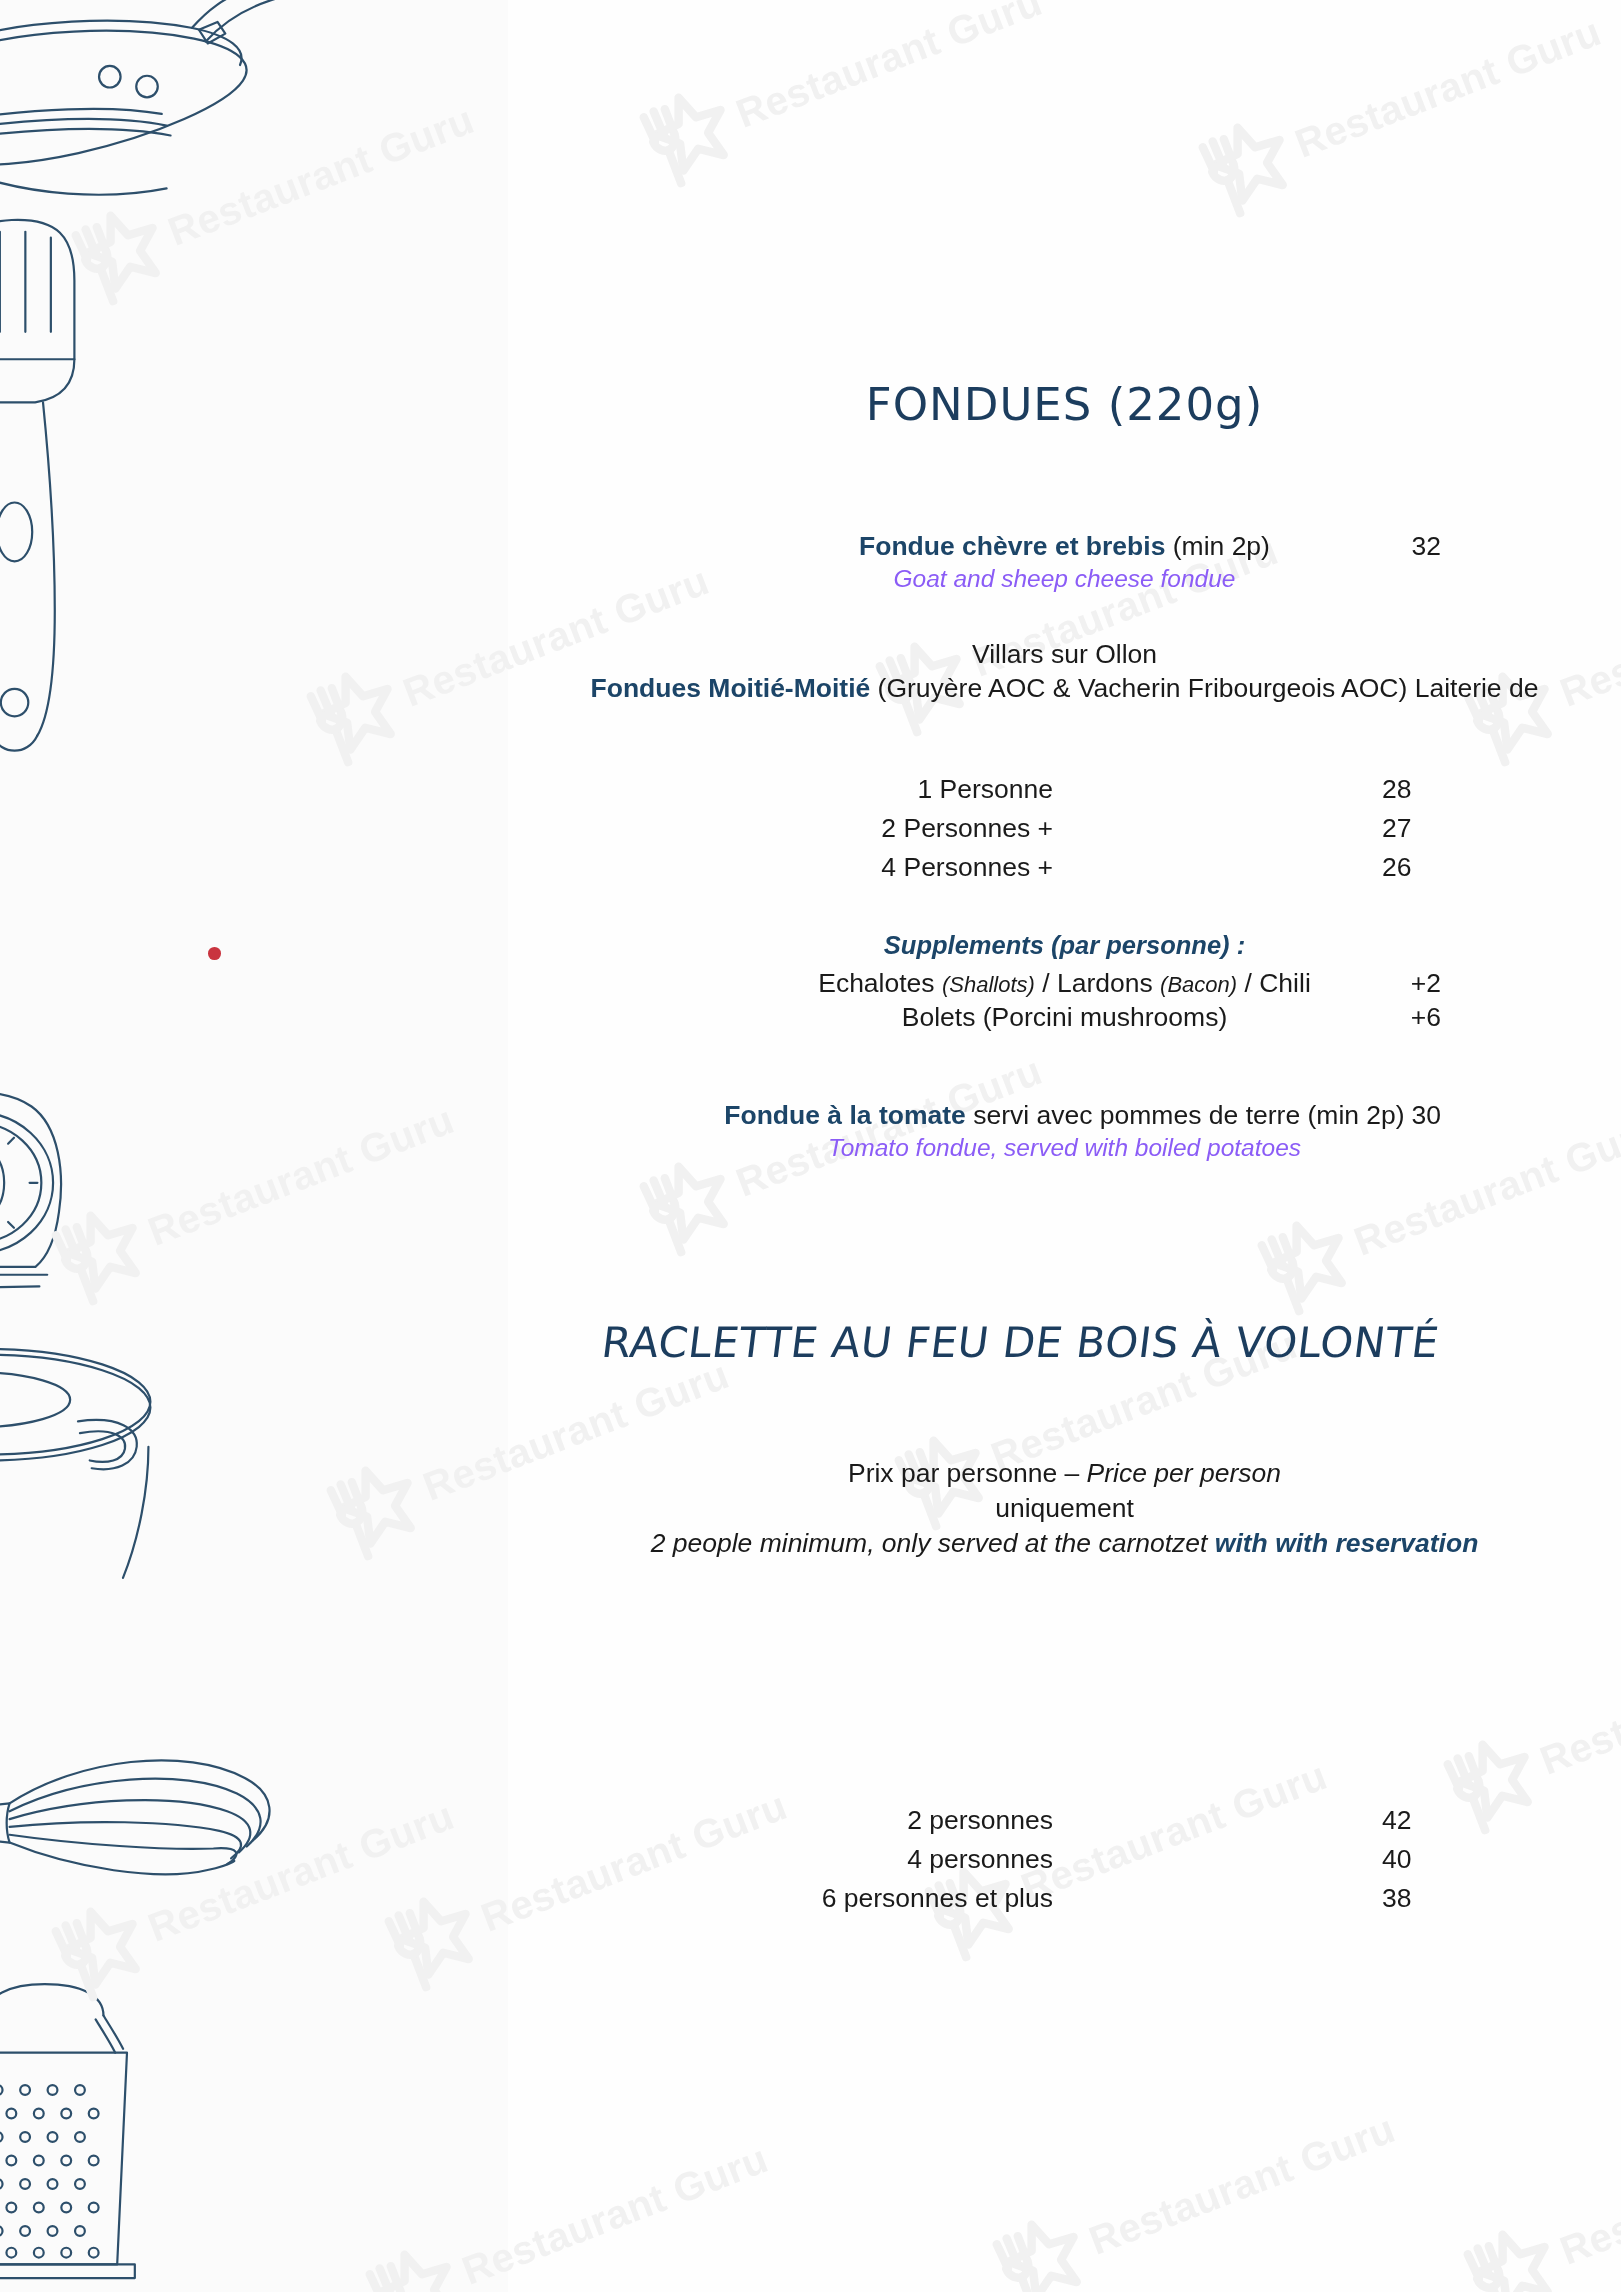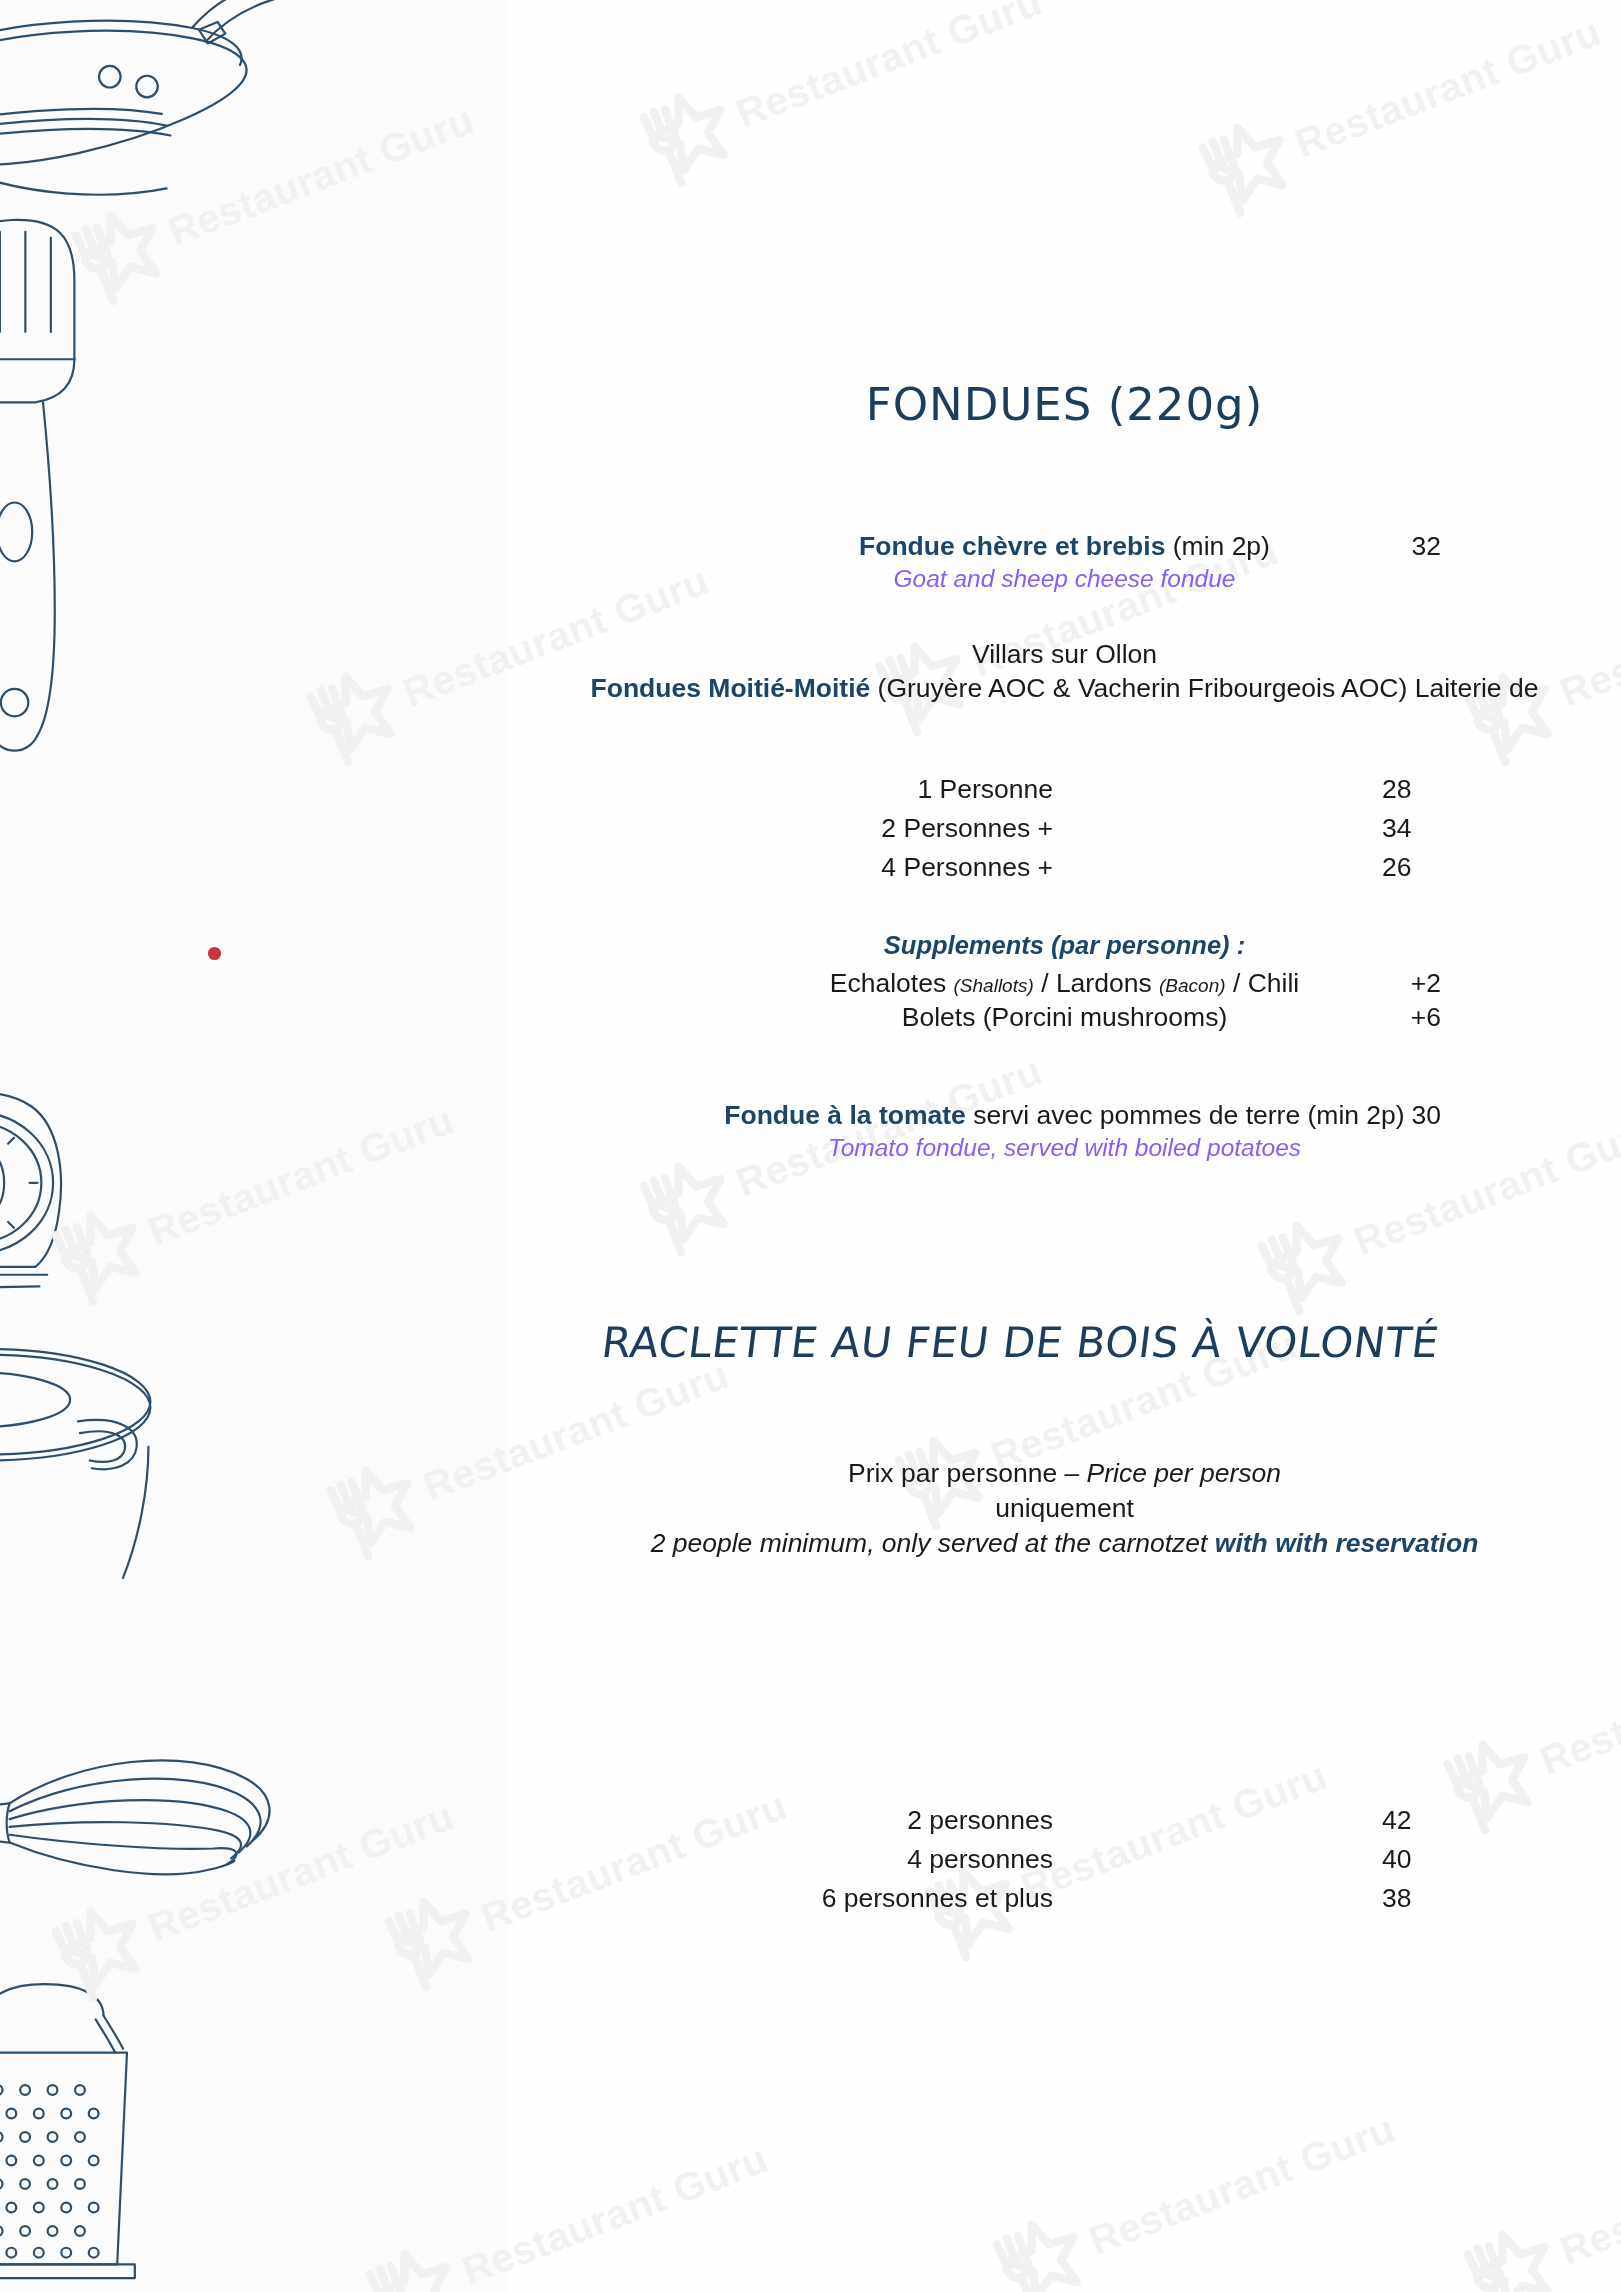--- a/index.html
+++ b/index.html
@@ -105,21 +105,21 @@
   .price{
     position:absolute;right:180px;top:0;
     font-size:26.5px;color:#1a1a1a;
   }
   .sub{
     display:block;text-align:center;
     font-style:italic;font-size:24.5px;color:#8b5cf6;
     line-height:1.3;
   }
   b.fr{color:#1c4568;font-weight:700;}
-  i.small{font-style:italic;font-size:19px;}
+  i.small{font-style:italic;font-size:22px;}
   .supp-head{
     display:block;text-align:center;
     color:#1c4568;font-weight:700;font-style:italic;font-size:25.5px;
   }
 
   .note{
     text-align:center;font-size:26.5px;color:#1a1a1a;line-height:1.33;
   }
   .note i{font-style:italic;}
   .note b{color:#1c4568;font-weight:700;}
@@ -515,21 +515,21 @@
       </div>
     </div>
 
     <div class="blk plist" style="top:774px;">
       <div class="pl-row">
         <span class="pl-label">1 Personne</span>
         <span class="pl-price">28</span>
       </div>
       <div class="pl-row">
         <span class="pl-label">2 Personnes +</span>
-        <span class="pl-price">34</span>
+        <span class="pl-price">27</span>
       </div>
       <div class="pl-row">
         <span class="pl-label">4 Personnes +</span>
         <span class="pl-price">26</span>
       </div>
     </div>
 
     <div class="blk" style="top:931px;">
       <span class="supp-head">Supplements (par personne) :</span>
 

